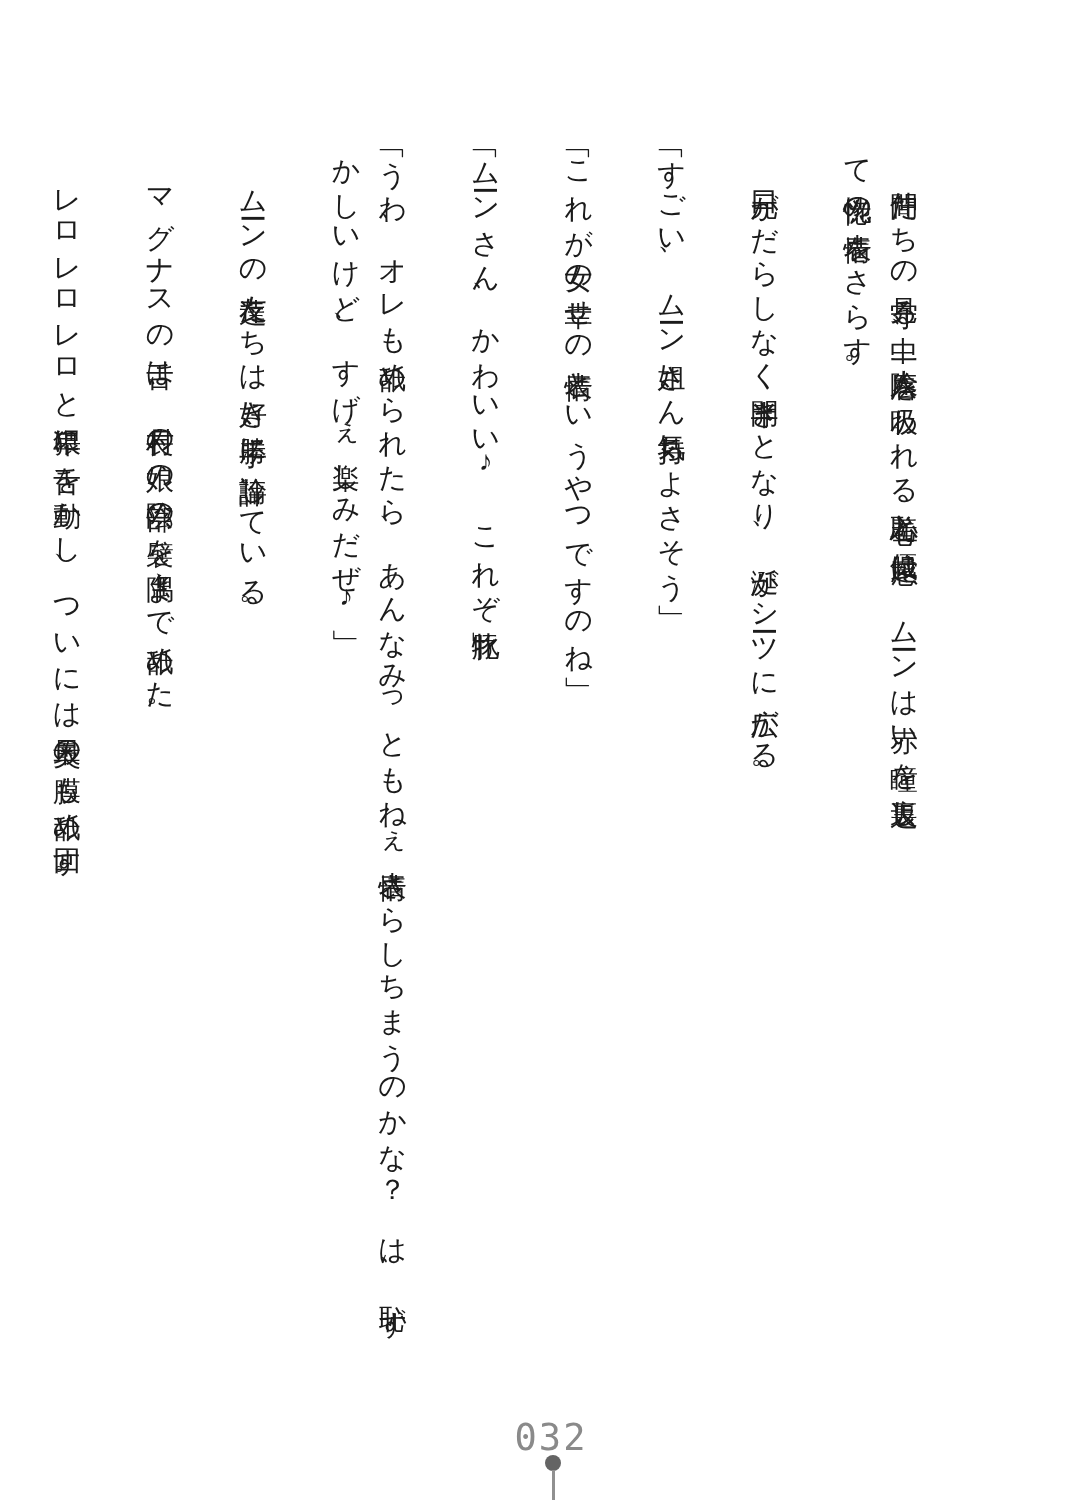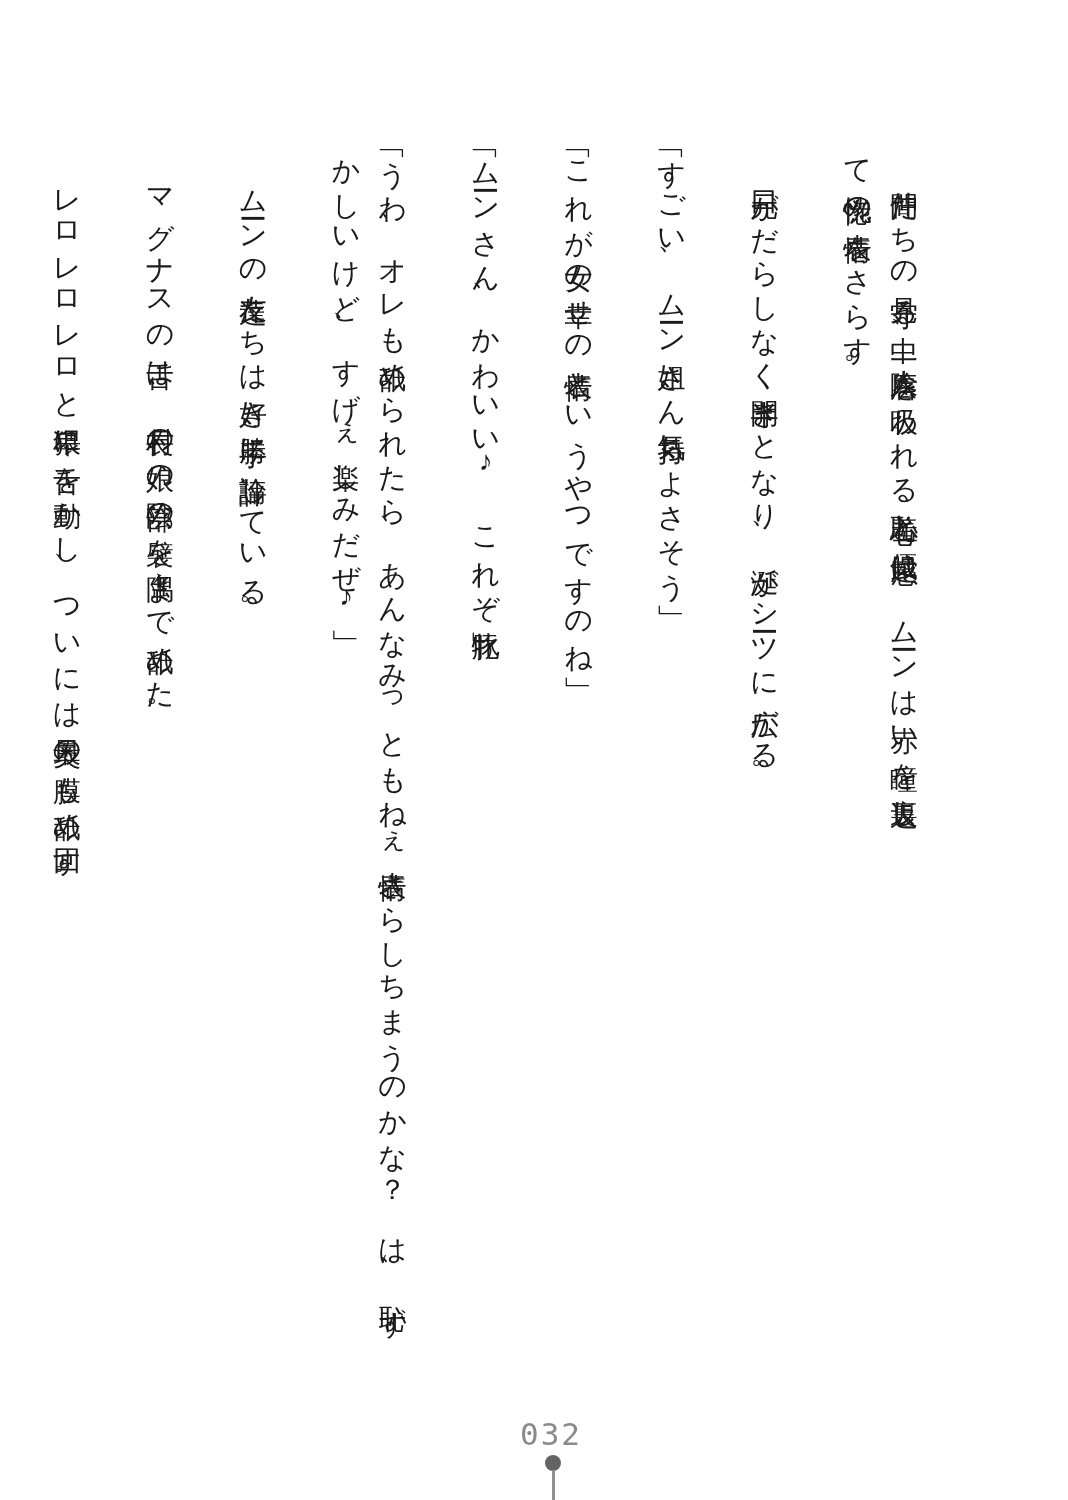--- a/index.html
+++ b/index.html
@@ -37,21 +37,21 @@
   }
   .para.indent {
     text-indent: 30px;
   }
   .page-number {
     position: absolute;
     top: 1416px;
     left: 551px;
     transform: translateX(-50%);
     font-family: "DejaVu Sans Mono", "DejaVu Sans", monospace;
-    font-size: 31px;
+    font-size: 37px;
     letter-spacing: 2px;
     color: #8a8a8a;
   }
   .footer-dot {
     position: absolute;
     left: 545px;
     top: 1455px;
     width: 16px;
     height: 16px;
     border-radius: 50%;

